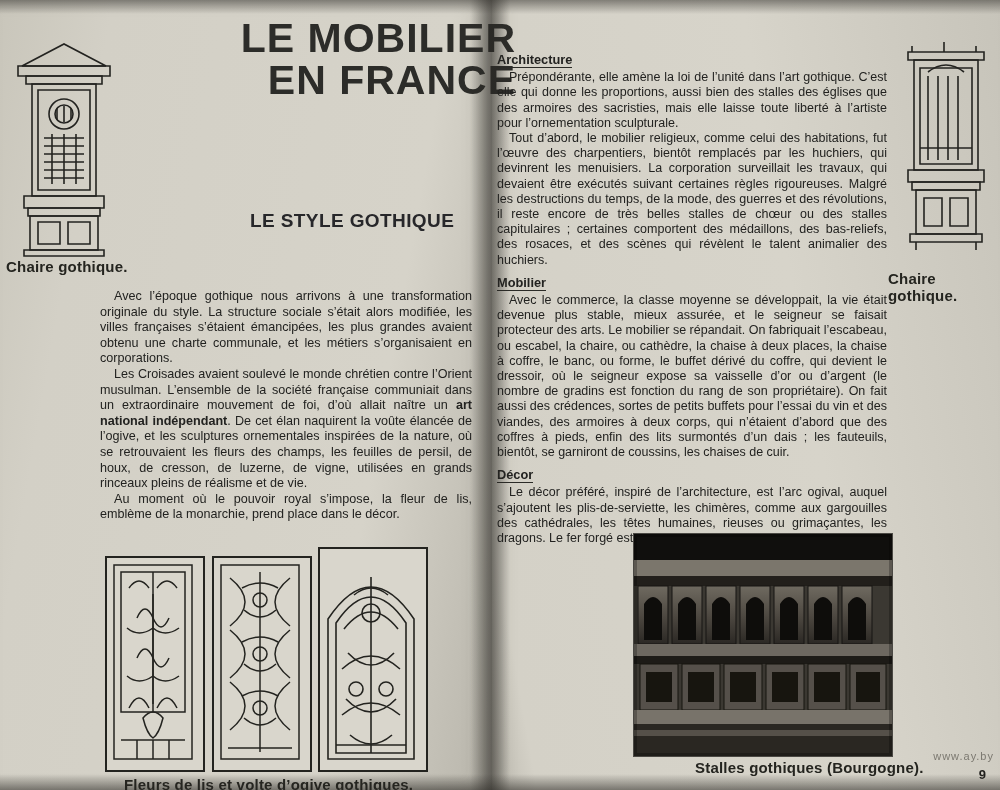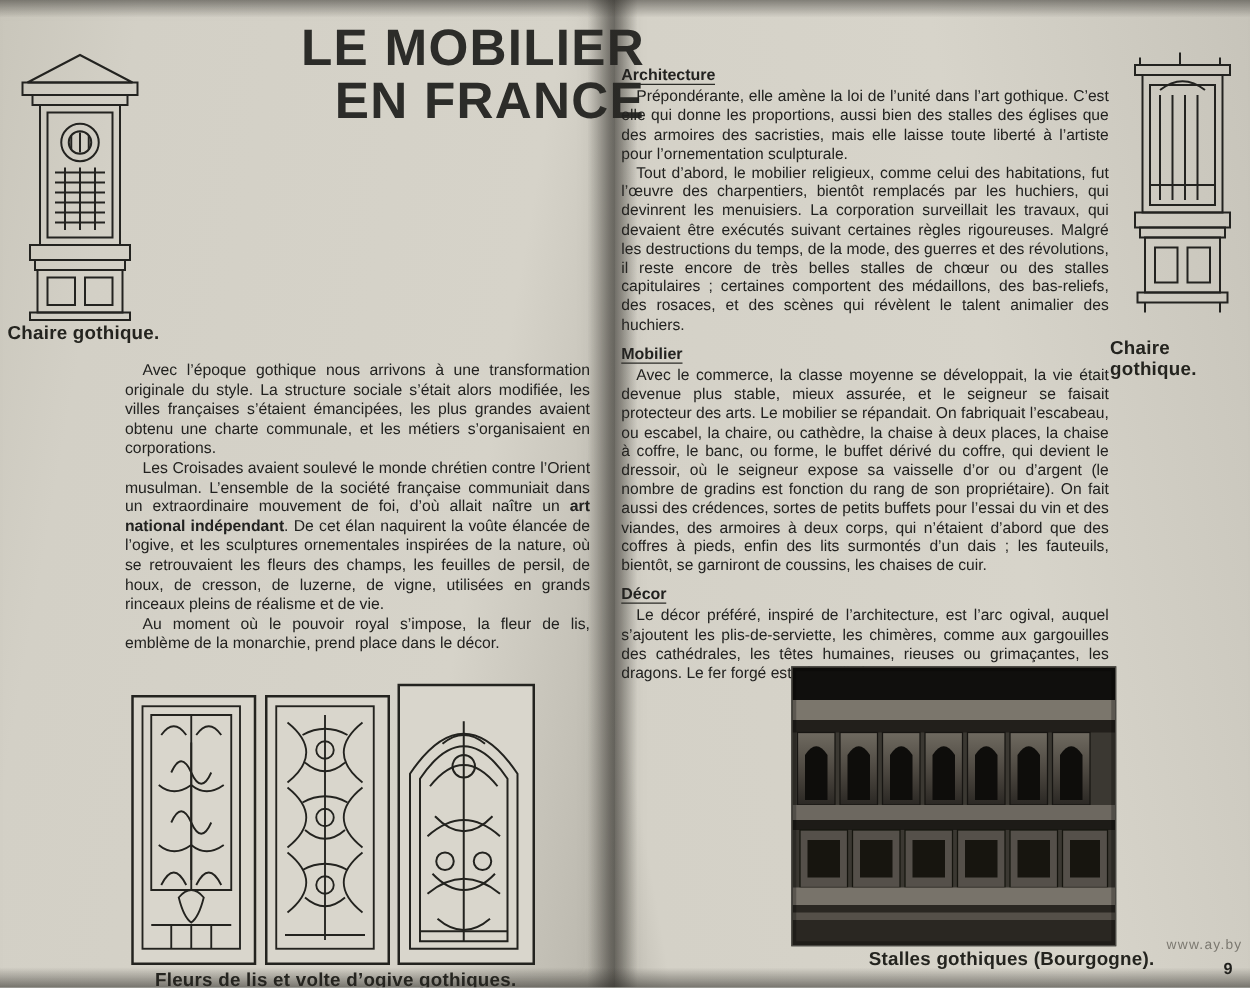--- a/index.html
+++ b/index.html
@@ -188,20 +188,21 @@
         <path d="M16 228 h80 v6 h-80 z"></path>
       </g>
     </svg>
   </div>
 
   <div class="title">
     <span>LE MOBILIER</span>
     <span class="l2">EN FRANCE</span>
   </div>
 
+  <div class="subtitle">LE STYLE GOTHIQUE</div>
 
   <div class="caption cap-left-top">Chaire gothique.</div>
 
   <div class="body-left">
     <p>Avec l’époque gothique nous arrivons à une transformation originale du style. La structure sociale s’était alors modifiée, les villes françaises s’étaient émancipées, les plus grandes avaient obtenu une charte communale, et les métiers s’organisaient en corporations.</p>
     <p><span>Les Croisades avaient soulevé le monde chrétien contre l’Orient musulman. L’ensemble de la société française communiait dans un extraordinaire mouvement de foi, d’où allait naître un <b>art national indépendant</b>. De cet élan naquirent la voûte élancée de l’ogive, et les sculptures ornementales inspirées de la nature, où se retrouvaient les fleurs des champs, les feuilles de persil, de houx, de cresson, de luzerne, de vigne, utilisées en grands rinceaux pleins de réalisme et de vie.</span></p>
     <p>Au moment où le pouvoir royal s’impose, la fleur de lis, emblème de la monarchie, prend place dans le décor.</p>
   </div>
 
   <div class="figbox" style="left:105px; top:556px; width:96px; height:212px;">

